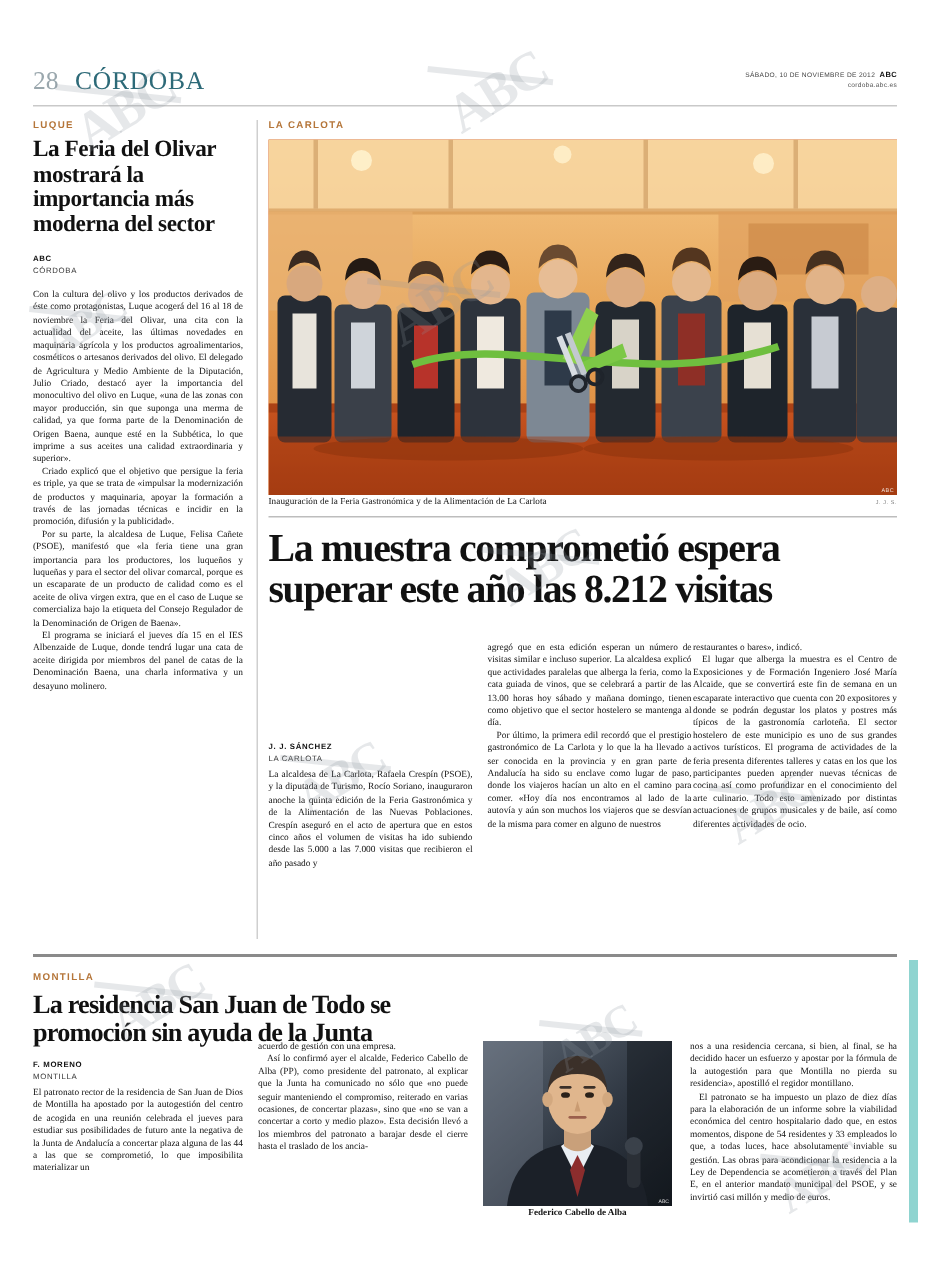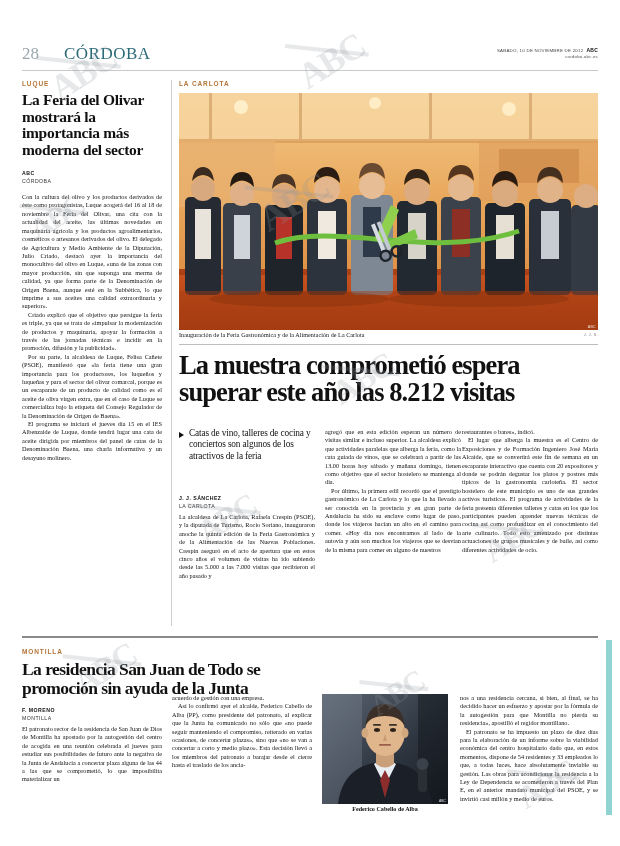--- a/index.html
+++ b/index.html
@@ -48,21 +48,21 @@
     position: absolute;
     left: 22px; top: 44px; right: 22px;
     height: 26px;
     display: flex;
     align-items: flex-start;
     justify-content: space-between;
   }
   .folio {
     display: flex;
     align-items: baseline;
-    gap: 25px;
+    gap: 11px;
   }
   .folio-num {
     font-family: "Liberation Serif", serif;
     font-size: 17px;
     color: #9aa7ad;
     font-weight: normal;
   }
   .folio-sec {
     font-family: "Liberation Serif", serif;
     font-size: 17px;
@@ -491,24 +491,20 @@
     <div class="caption-text">Inauguración de la Feria Gastronómica y de la Alimentación de La Carlota</div>
     <div class="caption-credit">J. J. S.</div>
   </div>
   <div class="hrule" style="left:179px; top:344px; width:419px;"></div>
 
   <div class="hl-main">
     <div>La muestra comprometió espera</div>
     <div>superar este año las 8.212 visitas</div>
   </div>
 
-  <div class="summary">
-    <div class="bullet-tri"></div>
-    <div class="summary-text">Catas de vino, talleres de cocina y conciertos son algunos de los atractivos de la feria</div>
-  </div>
 
   <div class="byline-main">
     <div>J. J. SÁNCHEZ</div>
     <div class="place">LA CARLOTA</div>
   </div>
 
   <div class="body-text mc1">
     <p>La alcaldesa de La Carlota, Rafaela Crespín (PSOE), y la diputada de Turismo, Rocío Soriano, inauguraron anoche la quinta edición de la Feria Gastronómica y de la Alimentación de las Nuevas Poblaciones. Crespín aseguró en el acto de apertura que en estos cinco años el volumen de visitas ha ido subiendo desde las 5.000 a las 7.000 visitas que recibieron el año pasado y</p>
   </div>
   <div class="body-text mc2">

